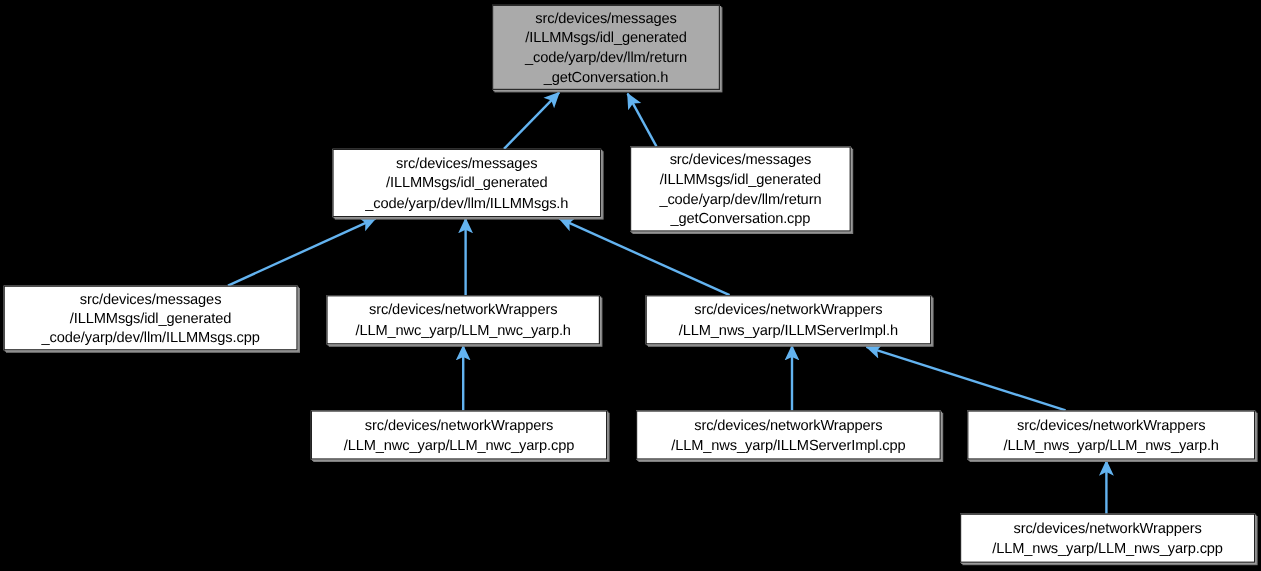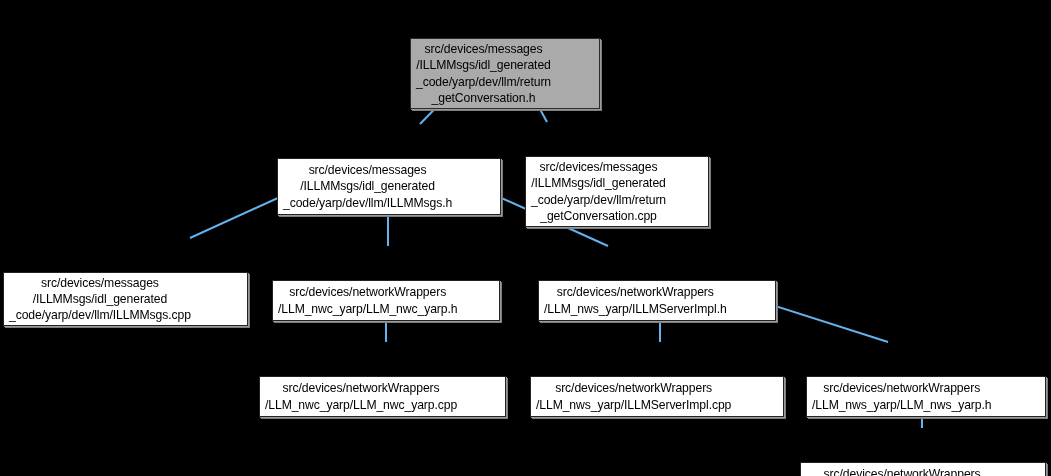--- a/index.html
+++ b/index.html
@@ -24,24 +24,23 @@
     pointer-events: none;
   }
   .node {
     position: absolute;
     box-sizing: border-box;
     border: 1px solid #222222;
     background: #ffffff;
     box-shadow: 1px 1px 0 0 #9a9a9a, 2px 2px 0 0 #7d7d7d;
     display: flex;
     align-items: center;
-    justify-content: flex-start;
+    justify-content: center;
     text-align: center;
     z-index: 2;
-    margin-top: 34px;
   }
   .node.root {
     background: #aaaaaa;
     border: 1px solid #2b2b2b;
   }
   .node-label {
     font-size: 12.2px;
     line-height: 16.2px;
     color: #000000;
     white-space: pre-line;

